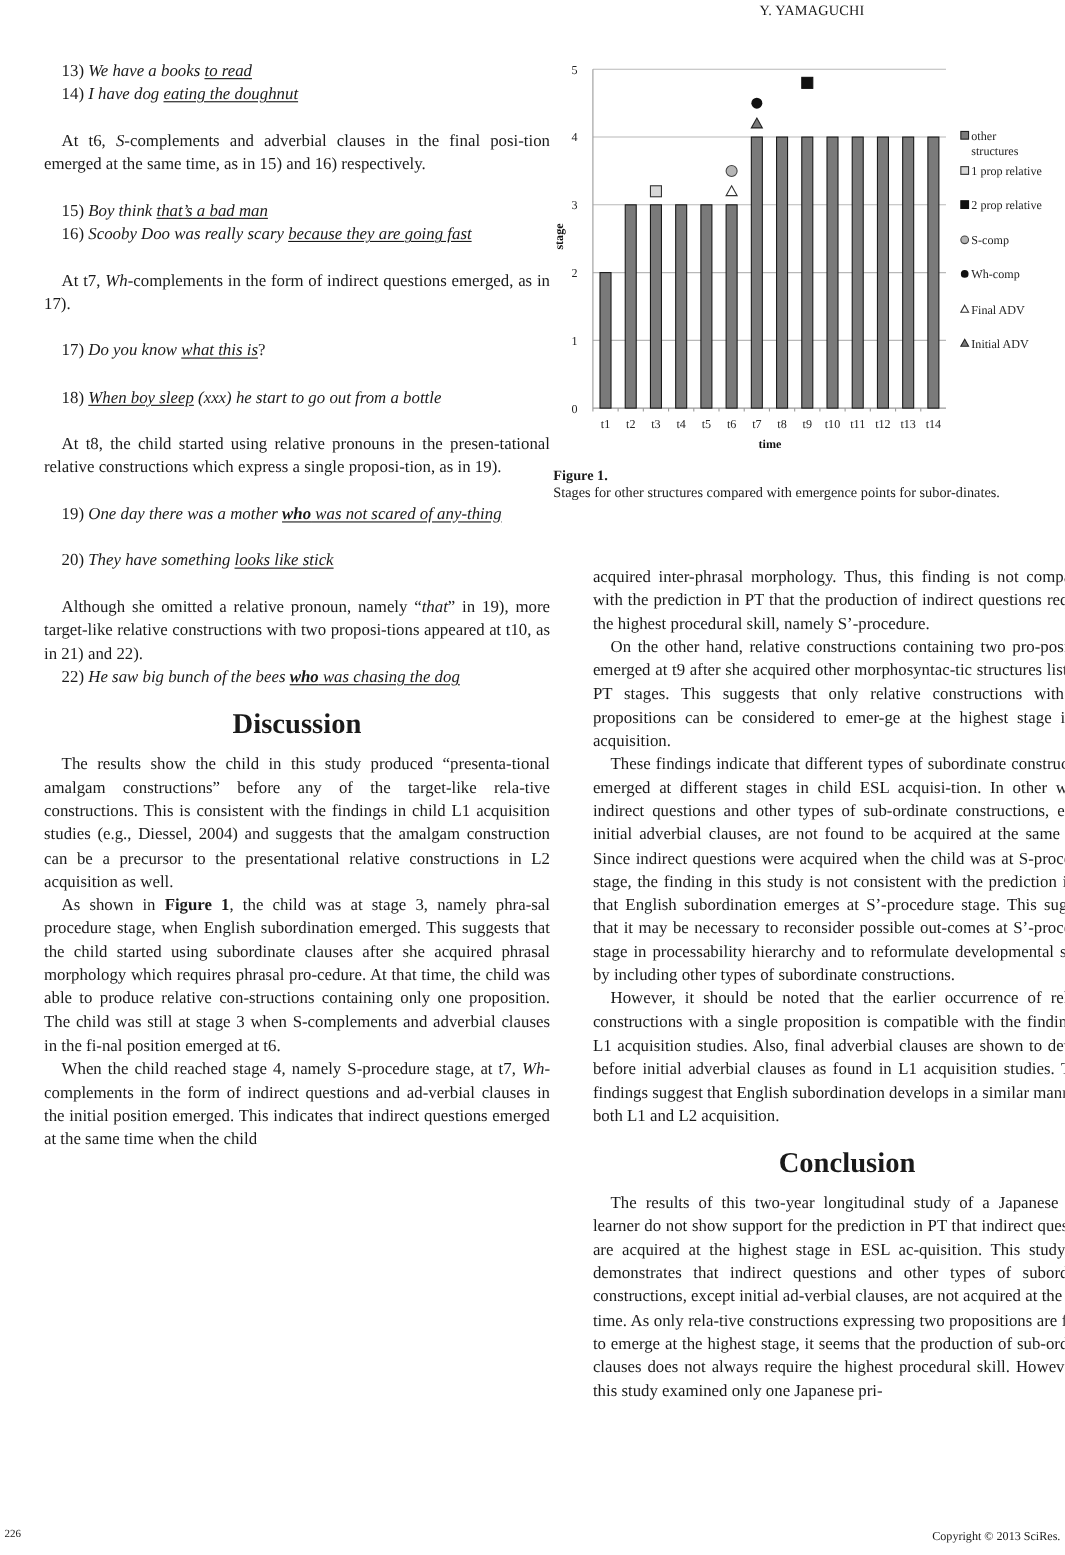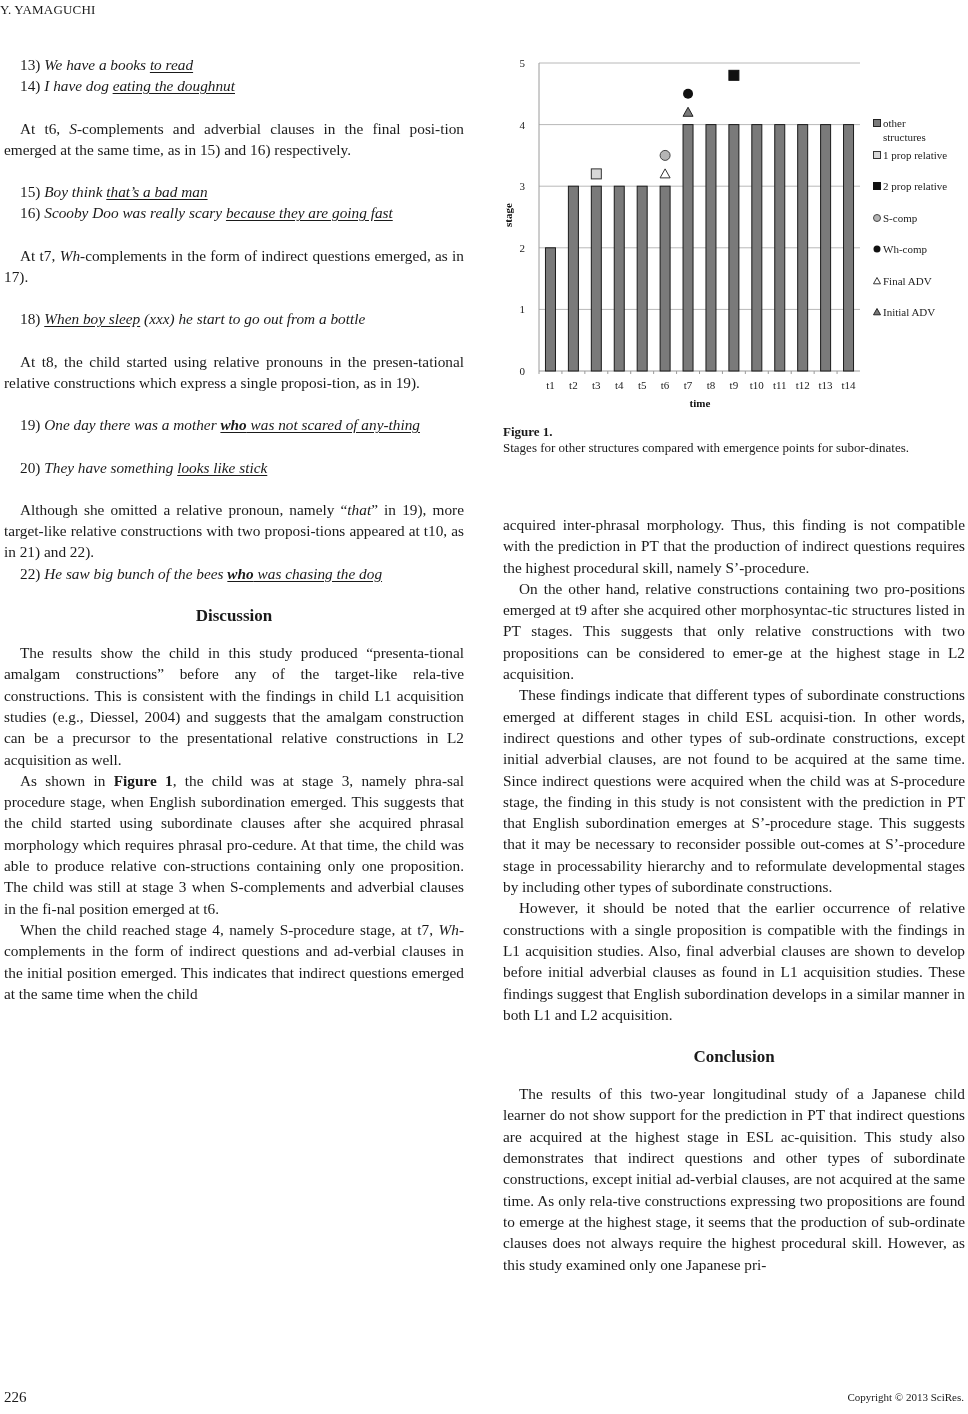--- a/index.html
+++ b/index.html
@@ -1,29 +1,29 @@
 <!DOCTYPE html>
 <html><head>
 <meta charset="utf-8">
 <style>
   * { box-sizing: border-box; margin: 0; padding: 0; }
   html, body { width: 968px; height: 1414px; background: #ffffff; }
   body { position: relative; font-family: "Liberation Serif", "DejaVu Serif", serif; color: #1a1a1a; overflow: hidden; }
-  .running-head { position: absolute; top: 0; left: 0; width: 786px; text-align: left; font-size: 13px; letter-spacing: 0.2px; top: 2px; }
-  .col { position: absolute; font-size: 15.3px; line-height: 21.3px; text-align: justify; hyphens: manual; }
+  .running-head { position: absolute; top: 0; left: 0; width: 786px; text-align: right; font-size: 13px; letter-spacing: 0.2px; top: 2px; }
+  .col { position: absolute; font-size: 15.3px; line-height: 21.3px; text-align: justify; hyphens: manual; margin-left: 36px; }
   .col-left { left: 4px; top: 54px; width: 460px; }
   .col-right { left: 503px; top: 514px; width: 462px; }
   p { margin: 0; }
   .indent { text-indent: 16px; }
   .gap { margin-top: 21px; }
   .ex { text-indent: 16px; text-align: left; }
   .ex i { font-style: italic; }
   .u { text-decoration: underline; text-underline-offset: 2px; }
-  .section-title { text-align: center; font-weight: bold; font-size: 17px; margin: 20px 0 14px; line-height: 24px; }
-  .footer-page { position: absolute; left: 4px; top: 1389px; font-size: 15px; }
+  .section-title { text-align: center; font-weight: bold; font-size: 26px; margin: 20px 0 14px; line-height: 24px; }
+  .footer-page { position: absolute; left: 4px; top: 1389px; font-size: 10px; }
   .footer-copy { position: absolute; right: 4px; top: 1391px; font-size: 11px; }
   .fig-caption { position: absolute; left: 503px; top: 424px; width: 462px; font-size: 13px; line-height: 16px; }
   .fig-caption b { font-weight: bold; }
   
   .chart { position: absolute; left: 500px; top: 50px; width: 468px; height: 365px; }
   .chart svg { width: 468px; height: 365px; display: block; }
   .svgtext { font-family: "Liberation Serif", serif; }
 </style>
 </head>
 <body>
@@ -34,20 +34,21 @@
   <p class="ex"><span>13)</span> <i>We have a books </i><i class="u">to read</i></p>
   <p class="ex"><span>14)</span> <i>I have dog </i><i class="u">eating the doughnut</i></p>
 
   <p class="indent gap"><span>At t6, </span><i>S</i><span>-complements and adverbial clauses in the final posi-tion emerged at the same time, as in 15) and 16) respectively.</span></p>
 
   <p class="ex gap"><span>15)</span> <i>Boy think </i><i class="u">that’s a bad man</i></p>
   <p class="ex"><span>16)</span> <i>Scooby Doo was really scary </i><i class="u">because they are going fast</i></p>
 
   <p class="indent gap"><span>At t7, </span><i>Wh</i><span>-complements in the form of indirect questions emerged, as in 17).</span></p>
 
+  <p class="ex gap"><span>17)</span> <i>Do you know </i><i class="u">what this is</i><span>?</span></p>
 
 
   <p class="ex gap"><span>18)</span> <i class="u">When boy sleep</i><span style="font-style:italic"> (xxx) </span><i>he start to go out from a bottle</i></p>
 
   <p class="indent gap">At t8, the child started using relative pronouns in the presen-tational relative constructions which express a single proposi-tion, as in 19).</p>
 
   <p class="ex gap" style="text-align:justify"><span>19)</span> <i>One day there was a mother </i><b class="u" style="font-style:italic">who</b><i class="u"> was not scared of any-thing</i></p>
 
 
   <p class="ex gap"><span>20)</span> <i>They have something </i><i class="u">looks like stick</i></p>

